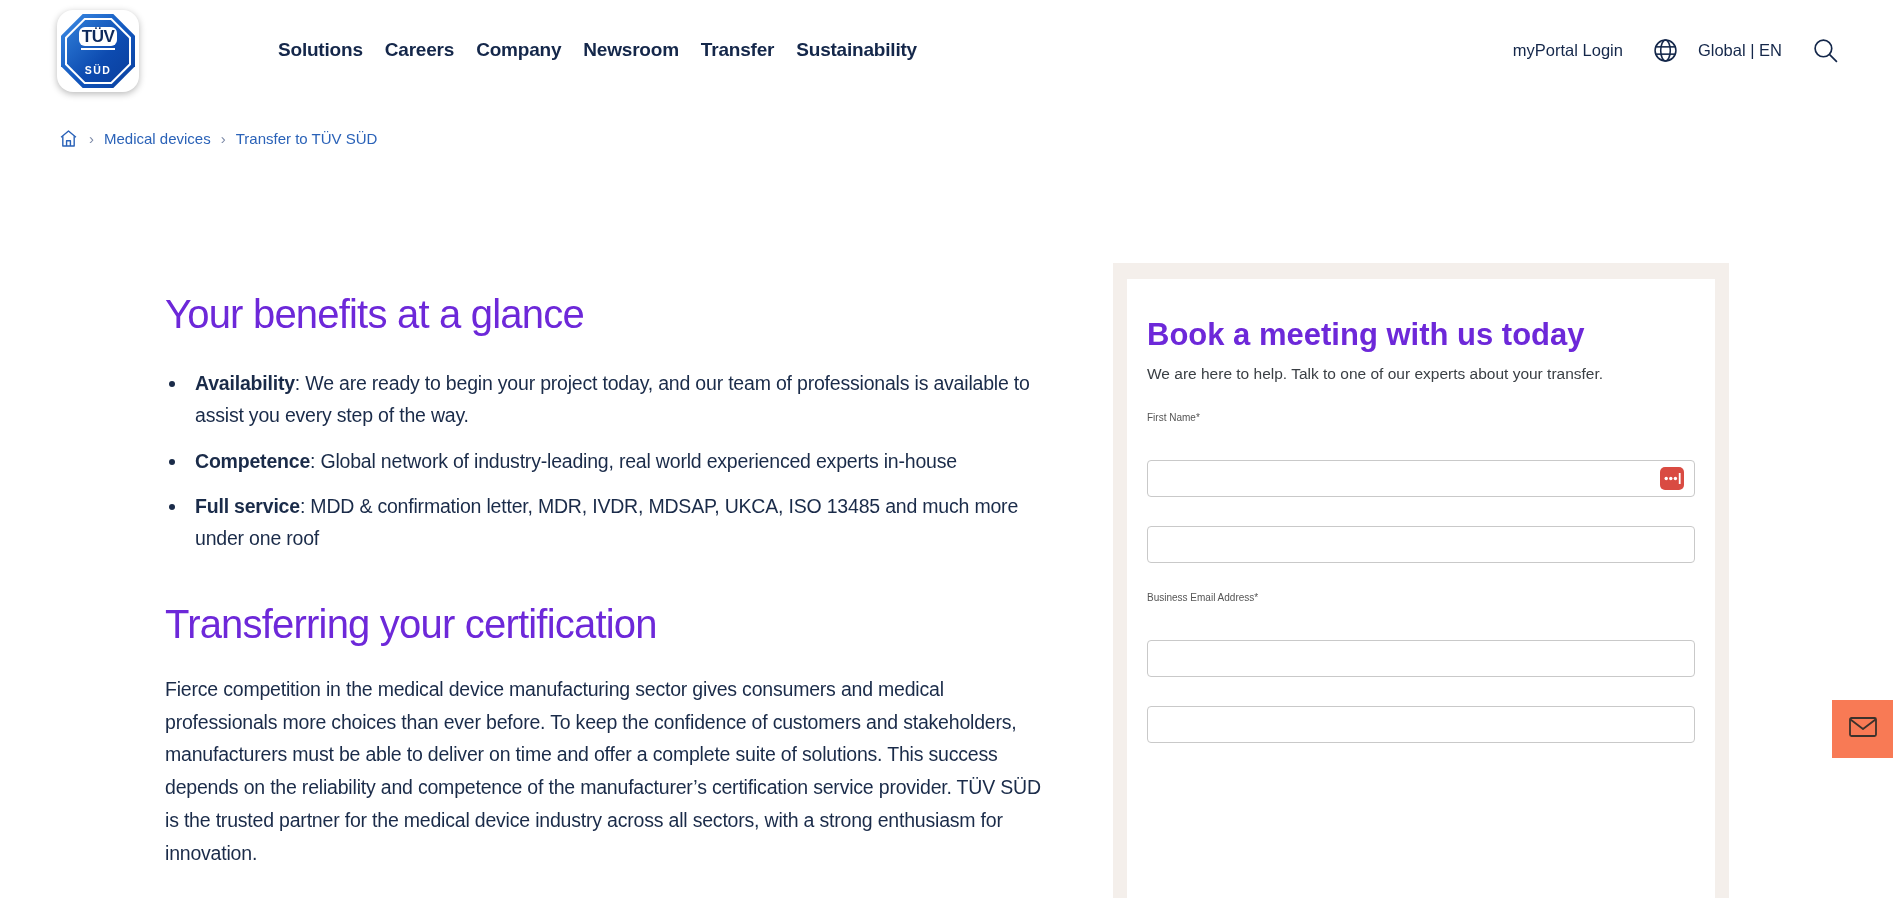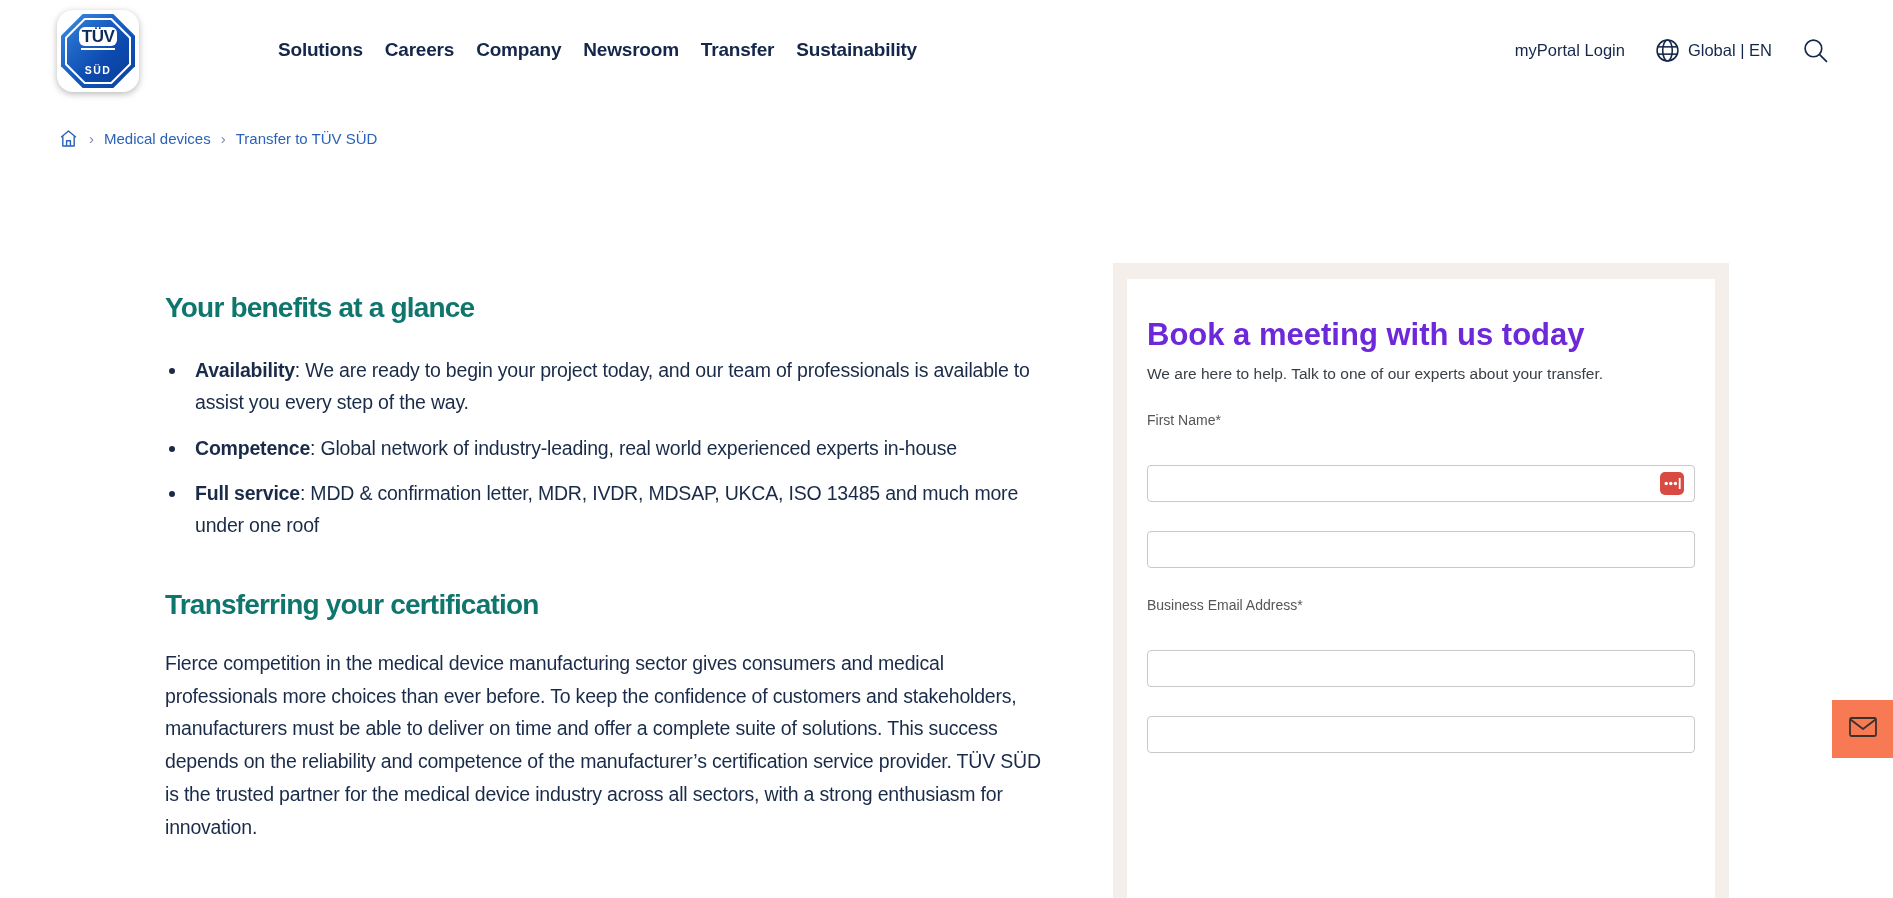--- a/index.html
+++ b/index.html
@@ -19,47 +19,47 @@
   .oct.blue-inner { inset:10px; background:linear-gradient(135deg,#2f7ed9 0%,#0d4bb0 60%,#0a3f9e 100%);
                     display:flex; flex-direction:column; align-items:center; justify-content:center; }
   .logo-tuv { background:#fff; color:#0e2a5c; font-weight:bold; font-size:17px; line-height:19px;
               padding:0 3px; border-radius:6px; letter-spacing:-0.5px; }
   .logo-rule { width:34px; height:2px; background:#fff; margin-top:2px; }
   .logo-sud { color:#fff; font-weight:bold; font-size:10.5px; letter-spacing:1.5px; margin-top:14px; }
 
   .nav { position:absolute; left:278px; top:0; height:100px; display:flex; align-items:center; gap:22px; }
   .nav-link { font-size:19px; font-weight:bold; color:#14274a; cursor:pointer; letter-spacing:-0.2px; }
 
-  .utility { position:absolute; right:64px; top:0; height:100px; display:flex; align-items:center; gap:30px; }
+  .utility { position:absolute; right:54px; top:0; height:100px; display:flex; align-items:center; gap:30px; }
   .util-link { font-size:16.5px; color:#14274a; cursor:pointer; }
-  .locale { display:flex; align-items:center; gap:8px; font-size:16.5px; cursor:pointer; }
+  .locale { display:flex; align-items:center; gap:20px; font-size:16.5px; cursor:pointer; }
   .icon-btn { cursor:pointer; display:flex; align-items:center; }
 
   
   .breadcrumb { position:absolute; left:58px; top:128px; display:flex; align-items:center; gap:10px; }
   .crumb-link { color:#2a62b8; font-size:15px; cursor:pointer; }
   .crumb-sep { color:#7d8aa8; font-size:15px; }
 
   
   .content { position:absolute; left:165px; top:292px; width:892px; letter-spacing:-0.2px; }
-  .h2 { font-size:28px; font-weight:bold; color:#0f766e; letter-spacing:-0.8px; }
+  .h2 { font-size:40px; font-weight:normal; color:#6d28d9; letter-spacing:-0.8px; }
   .benefit-list { margin:30px 0 0 0; padding-left:23px; }
   .benefit-list li { font-size:19.5px; line-height:1.66; margin-bottom:13px; padding-left:7px; color:#1a2b49; }
   .benefit-list strong { font-weight:bold; }
   .transfer-title { margin-top:47px; }
   .transfer-para { font-size:19.5px; line-height:1.68; margin-top:26px; color:#1a2b49; }
 
   
   .form-panel { position:absolute; left:1113px; top:263px; width:616px; height:680px; background:#f4efeb; }
   .form-card  { position:absolute; left:14px; top:16px; right:14px; height:700px; background:#fff; }
   .form-inner { padding:22px 20px; letter-spacing:0; }
   .form-title { font-size:31px; font-weight:bold; color:#6d28d9; margin-top:16px; }
   .form-sub   { font-size:15.5px; color:#3a3f44; margin-top:12px; }
   .field { margin-top:29px; }
-  .field label { display:block; font-size:14px; color:#555; margin-bottom:37px; }
+  .field label { display:block; font-size:10px; color:#555; margin-bottom:37px; }
   .input-wrap { position:relative; }
   .text-input { width:100%; height:37px; border:1px solid #c9c9c9; border-radius:4px;
                 font-size:16px; padding:0 40px 0 10px; outline:none; background:#fff; }
   .autofill-badge { position:absolute; right:11px; top:7px; width:24px; height:23px; cursor:pointer; }
 
   
   .contact-tab { position:absolute; right:0; top:700px; width:61px; height:58px; background:#f87a55;
                  display:flex; align-items:center; justify-content:center; cursor:pointer; }
 </style>
 </head>

